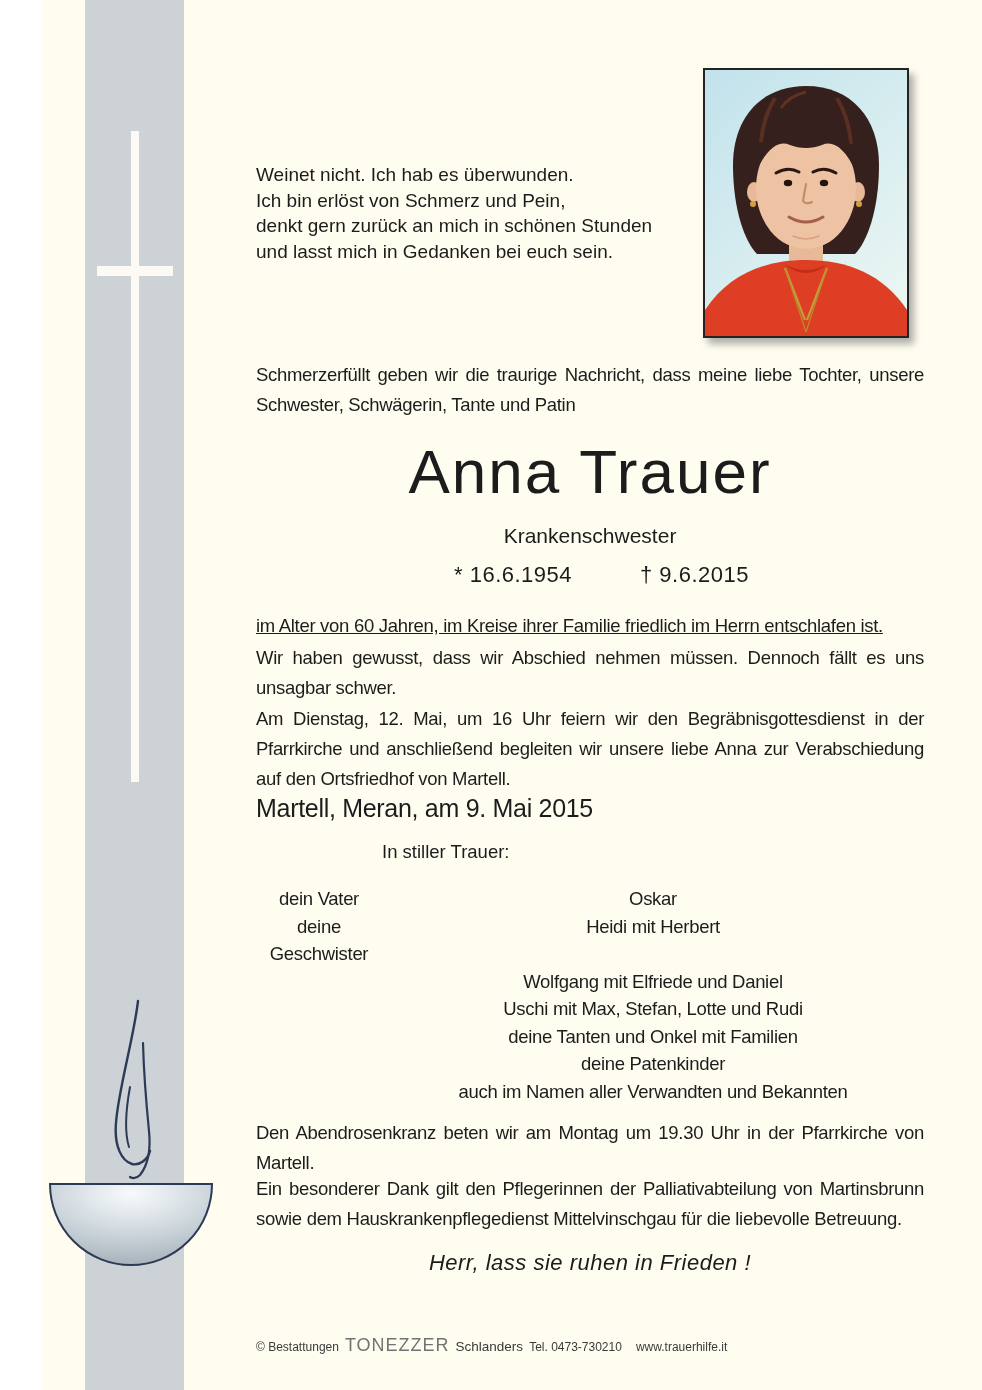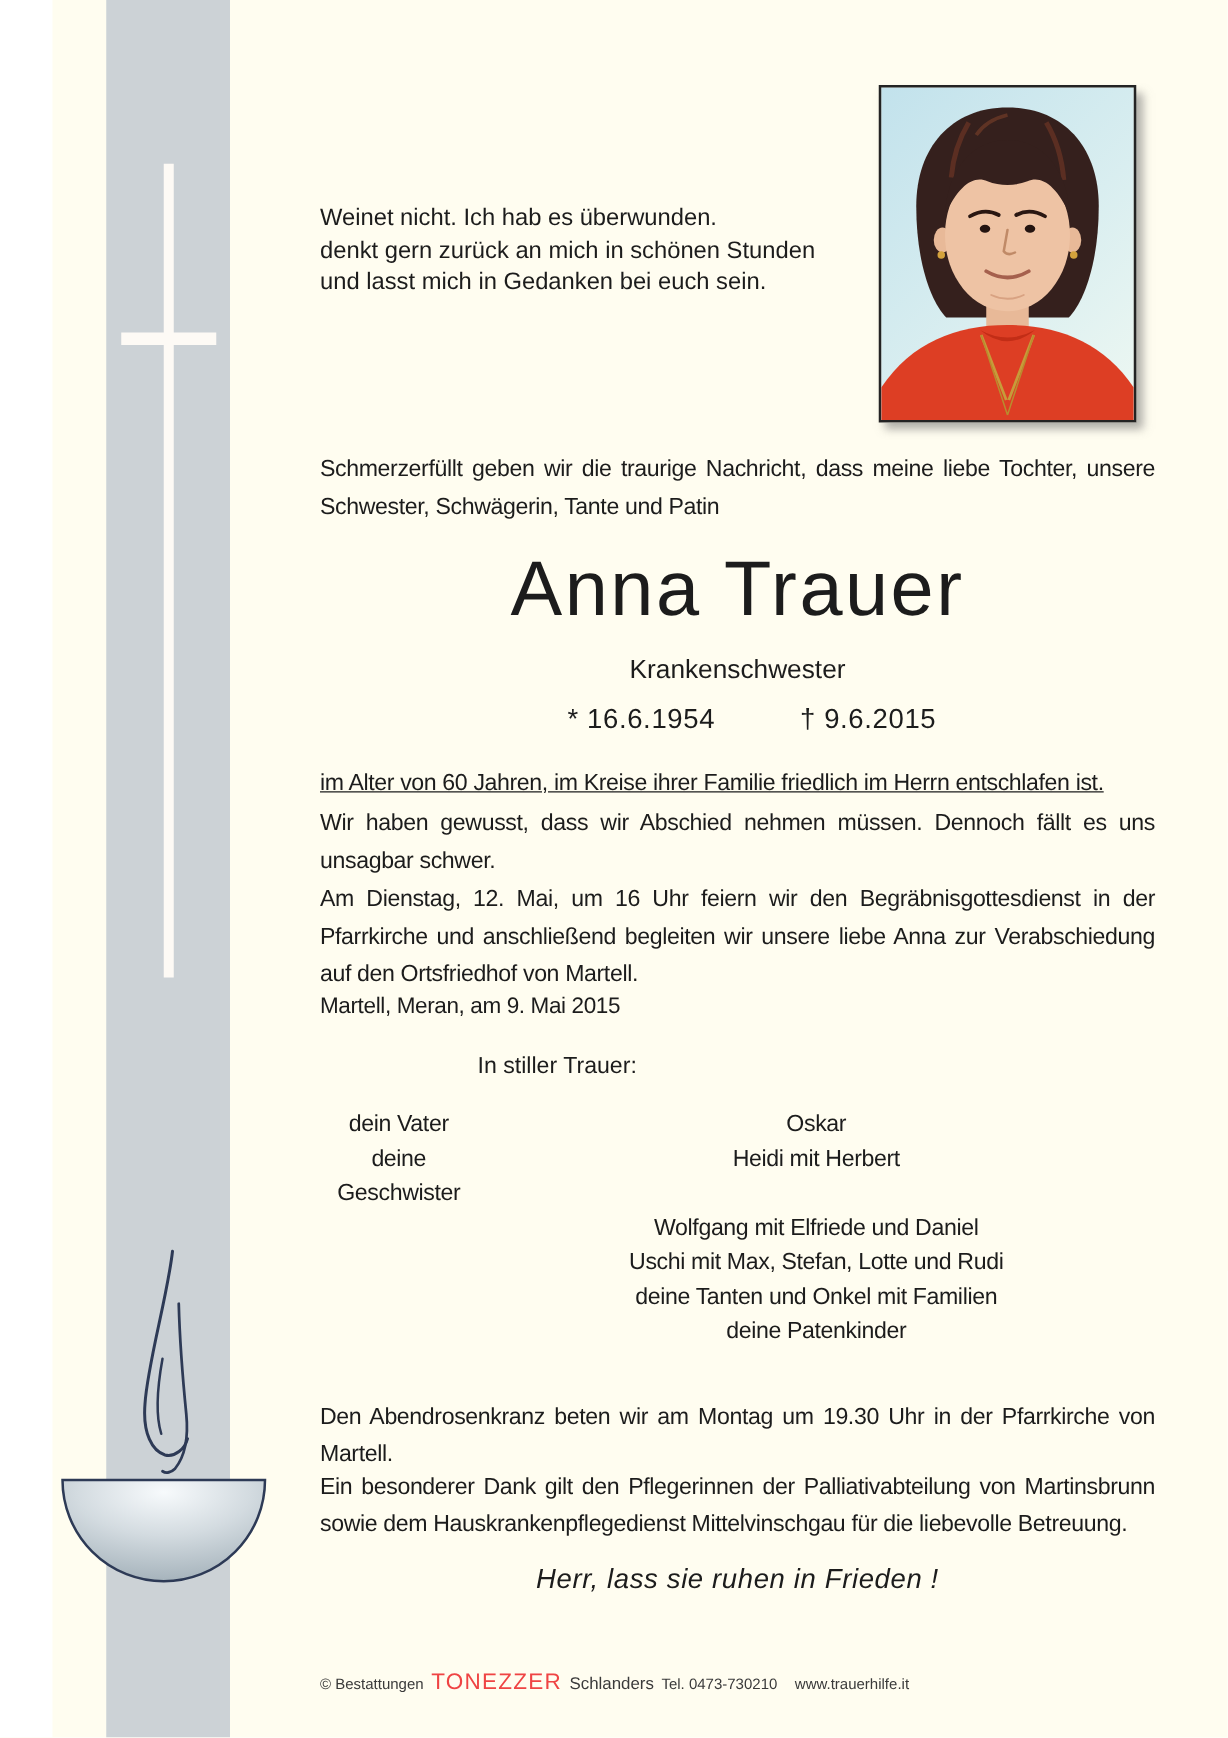--- a/index.html
+++ b/index.html
@@ -33,31 +33,31 @@
   .announce{top:360px;font-size:18.5px;line-height:30px;letter-spacing:-0.3px;text-align:justify;}
   .name{top:436px;text-align:center;font-size:62px;letter-spacing:2px;font-weight:400;}
   .profession{top:524px;text-align:center;font-size:21px;}
   .dates{top:562px;height:26px;}
   .dates .birth{position:absolute;left:162px;font-size:22px;letter-spacing:.5px;margin-left:36px;}
   .dates .death{position:absolute;left:384px;font-size:22px;letter-spacing:.5px;}
   .bodytext{font-size:18.5px;line-height:30px;letter-spacing:-0.3px;text-align:justify;}
   .p-age{top:611px;text-decoration:underline;}
   .p-farewell{top:643px;}
   .p-service{top:704px;}
-  .dateline{top:794px;font-size:18px;letter-spacing:-0.3px;}
+  .dateline{top:794px;font-size:25px;letter-spacing:-0.3px;}
   .trauer-heading{top:841px;left:126px;width:400px;font-size:18.5px;}
   .mourning{top:885px;font-size:18.5px;letter-spacing:-0.3px;}
   .m-row{display:flex;line-height:27.5px;text-align:center;}
   .m-label{width:126px;flex:0 0 126px;}
   .m-value{flex:1;}
   .p-rosary{top:1118px;}
   .p-thanks{top:1174px;}
   .closing{top:1250px;text-align:center;font-style:italic;font-size:22px;letter-spacing:.5px;}
   .footer{top:1335px;display:flex;align-items:baseline;font-size:12px;color:#3a3a3a;}
-  .footer .company{font-size:18px;letter-spacing:1px;margin:0 6px;color:#ef4444;}
+  .footer .company{font-size:18px;letter-spacing:1px;margin:0 6px;color:#737373;}
   .footer .location{font-size:13.5px;margin-right:6px;}
   .footer .phone{margin-right:14px;}
 </style>
 </head>
 <body>
 
 <div class="card-bg"></div>
 
 <div class="band"></div>
 <div class="cross-v"></div>
@@ -108,20 +108,21 @@
     <path d="M79,194 Q101,212 123,194 Q101,206 79,194 Z" fill="#c22d16"></path>
     <path d="M80,198 L100,250 M122,198 L102,250" stroke="#c79b3a" stroke-width="2.2" fill="none"></path>
     <path d="M80,198 L101,262 M122,198 L101,262" stroke="#b98c2e" stroke-width="1.2" fill="none"></path>
   </svg>
 </div>
 
 <div class="col">
 
   <div class="block poem">
     <div>Weinet nicht. Ich hab es überwunden.</div>
+    <div>Ich bin erlöst von Schmerz und Pein,</div>
     <div>denkt gern zurück an mich in schönen Stunden</div>
     <div>und lasst mich in Gedanken bei euch sein.</div>
   </div>
 
   <div class="block announce">Schmerzerfüllt geben wir die traurige Nachricht, dass meine liebe Tochter, unsere Schwester, Schwägerin, Tante und Patin</div>
 
   <div class="block name">Anna Trauer</div>
   <div class="block profession">Krankenschwester</div>
 
   <div class="block dates">
@@ -159,20 +160,21 @@
     <div class="m-row">
       <span class="m-label"></span>
       <span class="m-value">deine Tanten und Onkel mit Familien</span>
     </div>
     <div class="m-row">
       <span class="m-label"></span>
       <span class="m-value">deine Patenkinder</span>
     </div>
     <div class="m-row">
       <span class="m-label"></span>
+      <span class="m-value">auch im Namen aller Verwandten und Bekannten</span>
     </div>
   </div>
 
   <div class="block bodytext p-rosary">Den Abendrosenkranz beten wir am Montag um 19.30 Uhr in der Pfarrkirche von Martell.</div>
   <div class="block bodytext p-thanks">Ein besonderer Dank gilt den Pflegerinnen der Palliativabteilung von Martinsbrunn sowie dem Hauskrankenpflegedienst Mittelvinschgau für die liebevolle Betreuung.</div>
 
   <div class="block closing">Herr, lass sie ruhen in Frieden !</div>
 
   <div class="block footer">
     <span>© Bestattungen</span>

